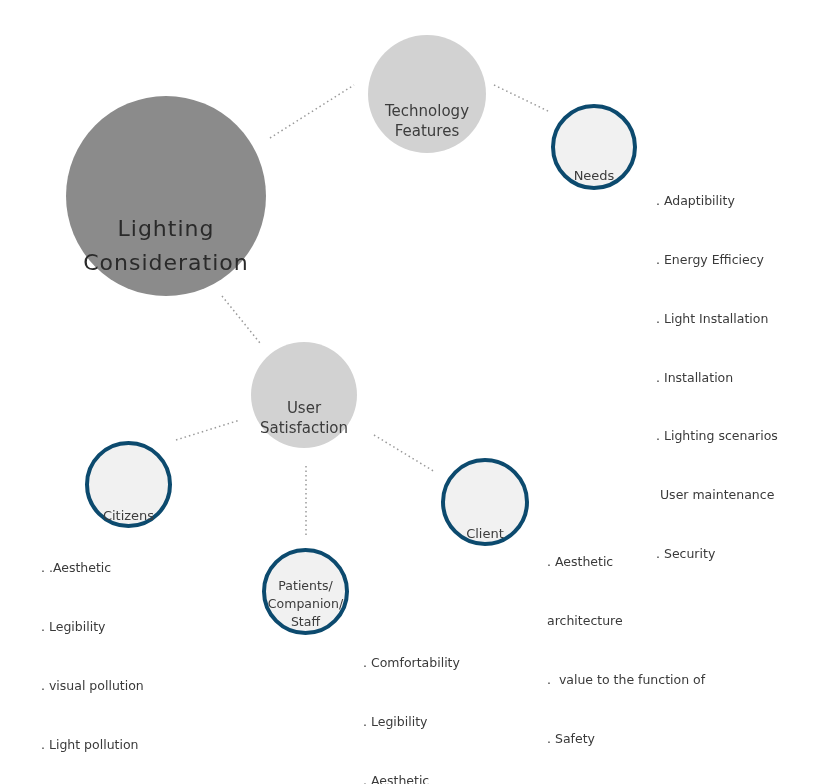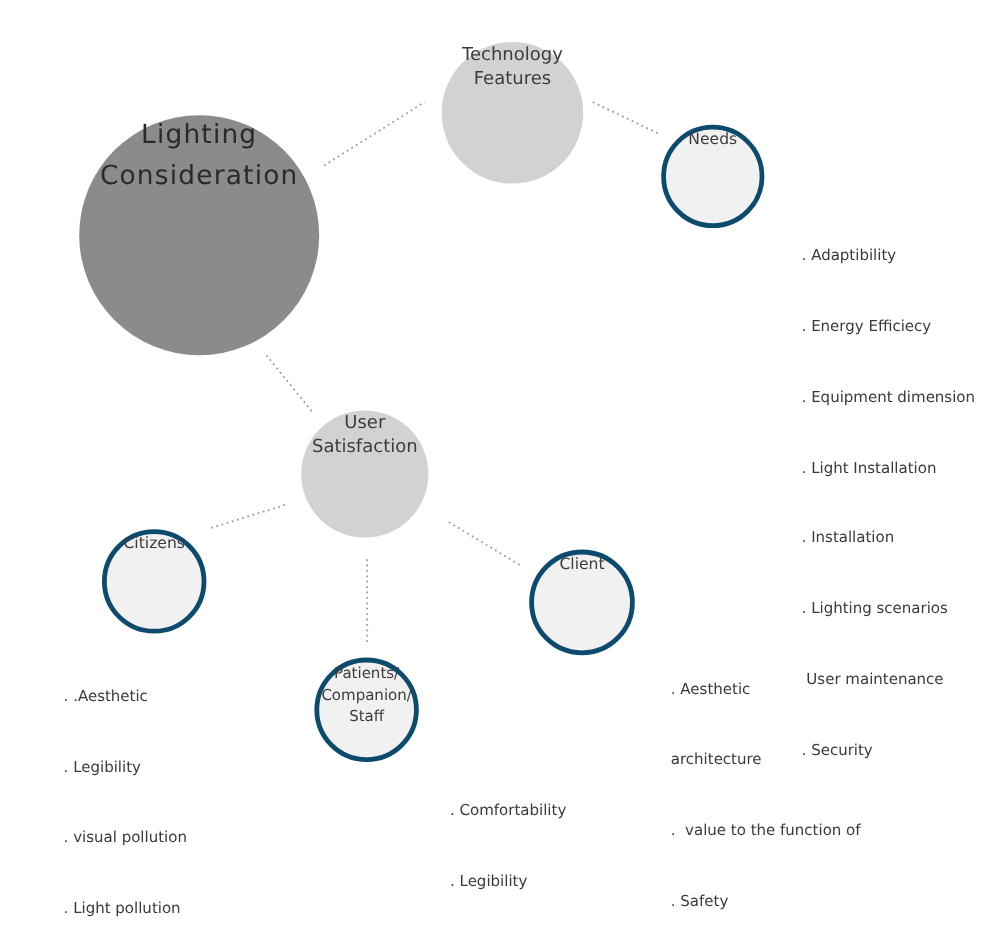--- a/index.html
+++ b/index.html
@@ -1,32 +1,32 @@
 <!DOCTYPE html>
 <html><head>
 <meta charset="utf-8">
 <style>
   html, body { margin: 0; padding: 0; background: #ffffff; }
   body { width: 834px; height: 784px; position: relative; overflow: hidden;
          font-family: "DejaVu Sans", sans-serif; color: #3a3a3a; }
   svg.connectors { position: absolute; left: 0; top: 0; width: 834px; height: 784px; }
   .node { position: absolute; border-radius: 50%; box-sizing: border-box;
-          display: flex; align-items: flex-start; justify-content: center; text-align: center; }
+          display: flex; align-items: flex-end; justify-content: center; text-align: center; }
   .node span { display: block; white-space: pre-line; }
   .main { left: 66px; top: 96px; width: 200px; height: 200px; background: #8b8b8b; color: #2a2a2a;
           font-size: 22px; line-height: 34px; letter-spacing: 1px; padding-bottom: 16px; }
   .sub { background: #d2d2d2; color: #3c3c3c; font-size: 15px; line-height: 20px; }
   .tech { left: 368px; top: 35px; width: 118px; height: 118px; padding-bottom: 12px; }
   .user { left: 251px; top: 342px; width: 106px; height: 106px; padding-bottom: 10px; }
   .leaf { background: #f1f1f1; border: 4px solid #0c4a6e; color: #3c3c3c; font-size: 13px; line-height: 17px; }
   .needs { left: 551px; top: 104px; width: 86px; height: 86px; padding-bottom: 2px; }
   .citizens { left: 85px; top: 441px; width: 87px; height: 87px; }
   .client { left: 441px; top: 458px; width: 88px; height: 88px; }
   .patients { left: 262px; top: 548px; width: 87px; height: 87px; font-size: 12.5px; line-height: 18px; }
-  ul.attrs { position: absolute; list-style: none; margin: 16px; padding: 0;
+  ul.attrs { position: absolute; list-style: none; margin: 4px; padding: 0;
              font-size: 12.5px; line-height: 19.6px; color: #3a3a3a; white-space: pre; }
   .needs-list { left: 652px; top: 148px; }
   .citizens-list { left: 37px; top: 515px; }
   .client-list { left: 543px; top: 509px; }
   .patients-list { left: 359px; top: 610px; }
 </style>
 </head>
 <body>
 
 <svg class="connectors" viewBox="0 0 834 784">
@@ -47,21 +47,20 @@
   <span>Technology
 Features</span>
 </div>
 
 <div class="node leaf needs">
   <span>Needs</span>
 </div>
 <ul class="attrs needs-list">
   <li>. Adaptibility</li>
   <li>. Energy Efficiecy</li>
-  <li>. Equipment dimension</li>
   <li>. Light Installation</li>
   <li>. Installation</li>
   <li>. Lighting scenarios</li>
   <li> User maintenance</li>
   <li>. Security</li>
 </ul>
 
 <div class="node sub user">
   <span>User
 Satisfaction</span>

